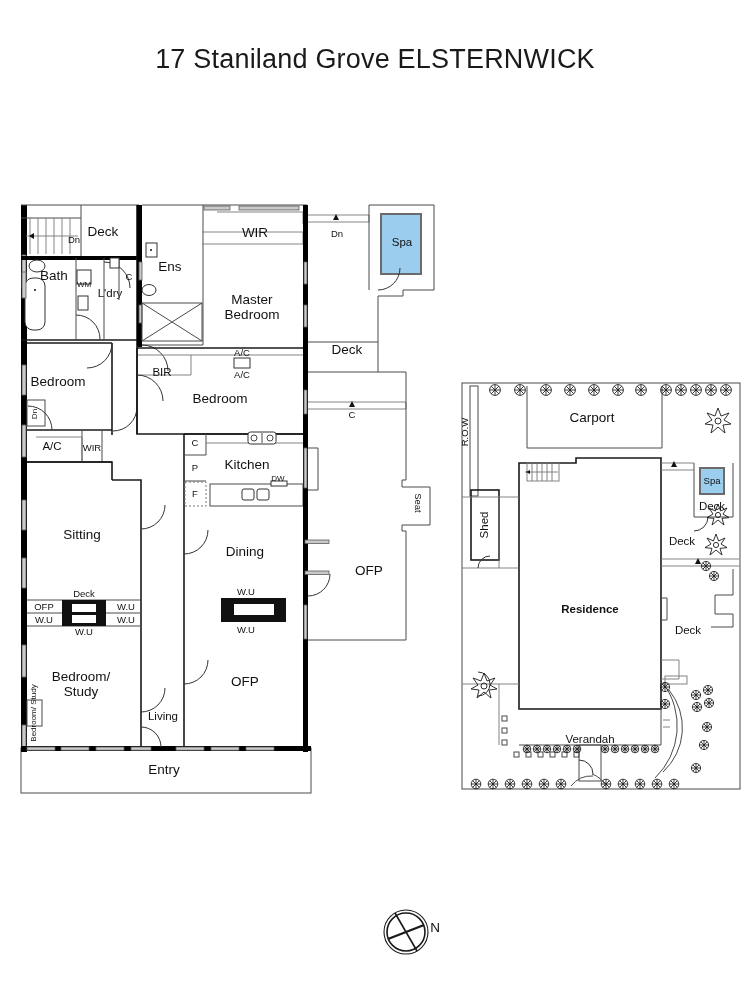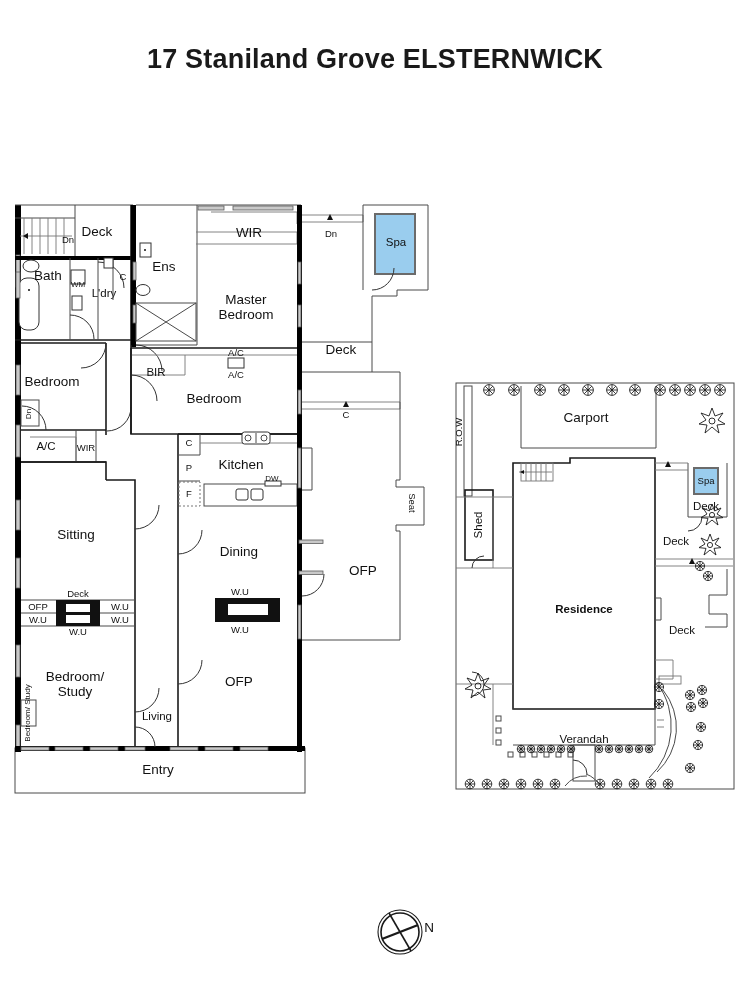--- a/index.html
+++ b/index.html
@@ -1,18 +1,18 @@
 <!DOCTYPE html>
 <html><head>
 <meta charset="utf-8">
 <style>
   html,body{margin:0;padding:0;background:#ffffff;}
   body{width:750px;height:1000px;position:relative;font-family:"Liberation Sans",sans-serif;color:#1a1a1a;overflow:hidden;}
-  #title{position:absolute;left:0;top:44px;width:750px;text-align:center;font-size:27px;font-weight:700;letter-spacing:.2px;}
-  .stage{position:absolute;left:0;top:0;width:618px;height:1000px;}
+  #title{position:absolute;left:0;top:44px;width:750px;text-align:center;font-size:27px;font-weight:400;letter-spacing:.2px;}
+  .stage{position:absolute;left:6px;top:0;width:618px;height:1000px;}
   svg{display:block;}
   .lbl{font-family:"Liberation Sans",sans-serif;fill:#111;font-size:11.5px;text-anchor:middle;dominant-baseline:middle;}
   .lbl.big{font-size:13.5px;}
   .lbl.sm{font-size:9.5px;}
   .lbl.xs{font-size:8px;}
   .lbl.bold{font-weight:700;}
   .wallthin{fill:none;stroke:#4a4a4a;stroke-width:1;}
   .wallmid{fill:none;stroke:#1a1a1a;stroke-width:1.6;}
   .wallsolid{fill:#000;stroke:none;}
   .win{fill:#c9c9c9;stroke:#5a5a5a;stroke-width:.8;}

